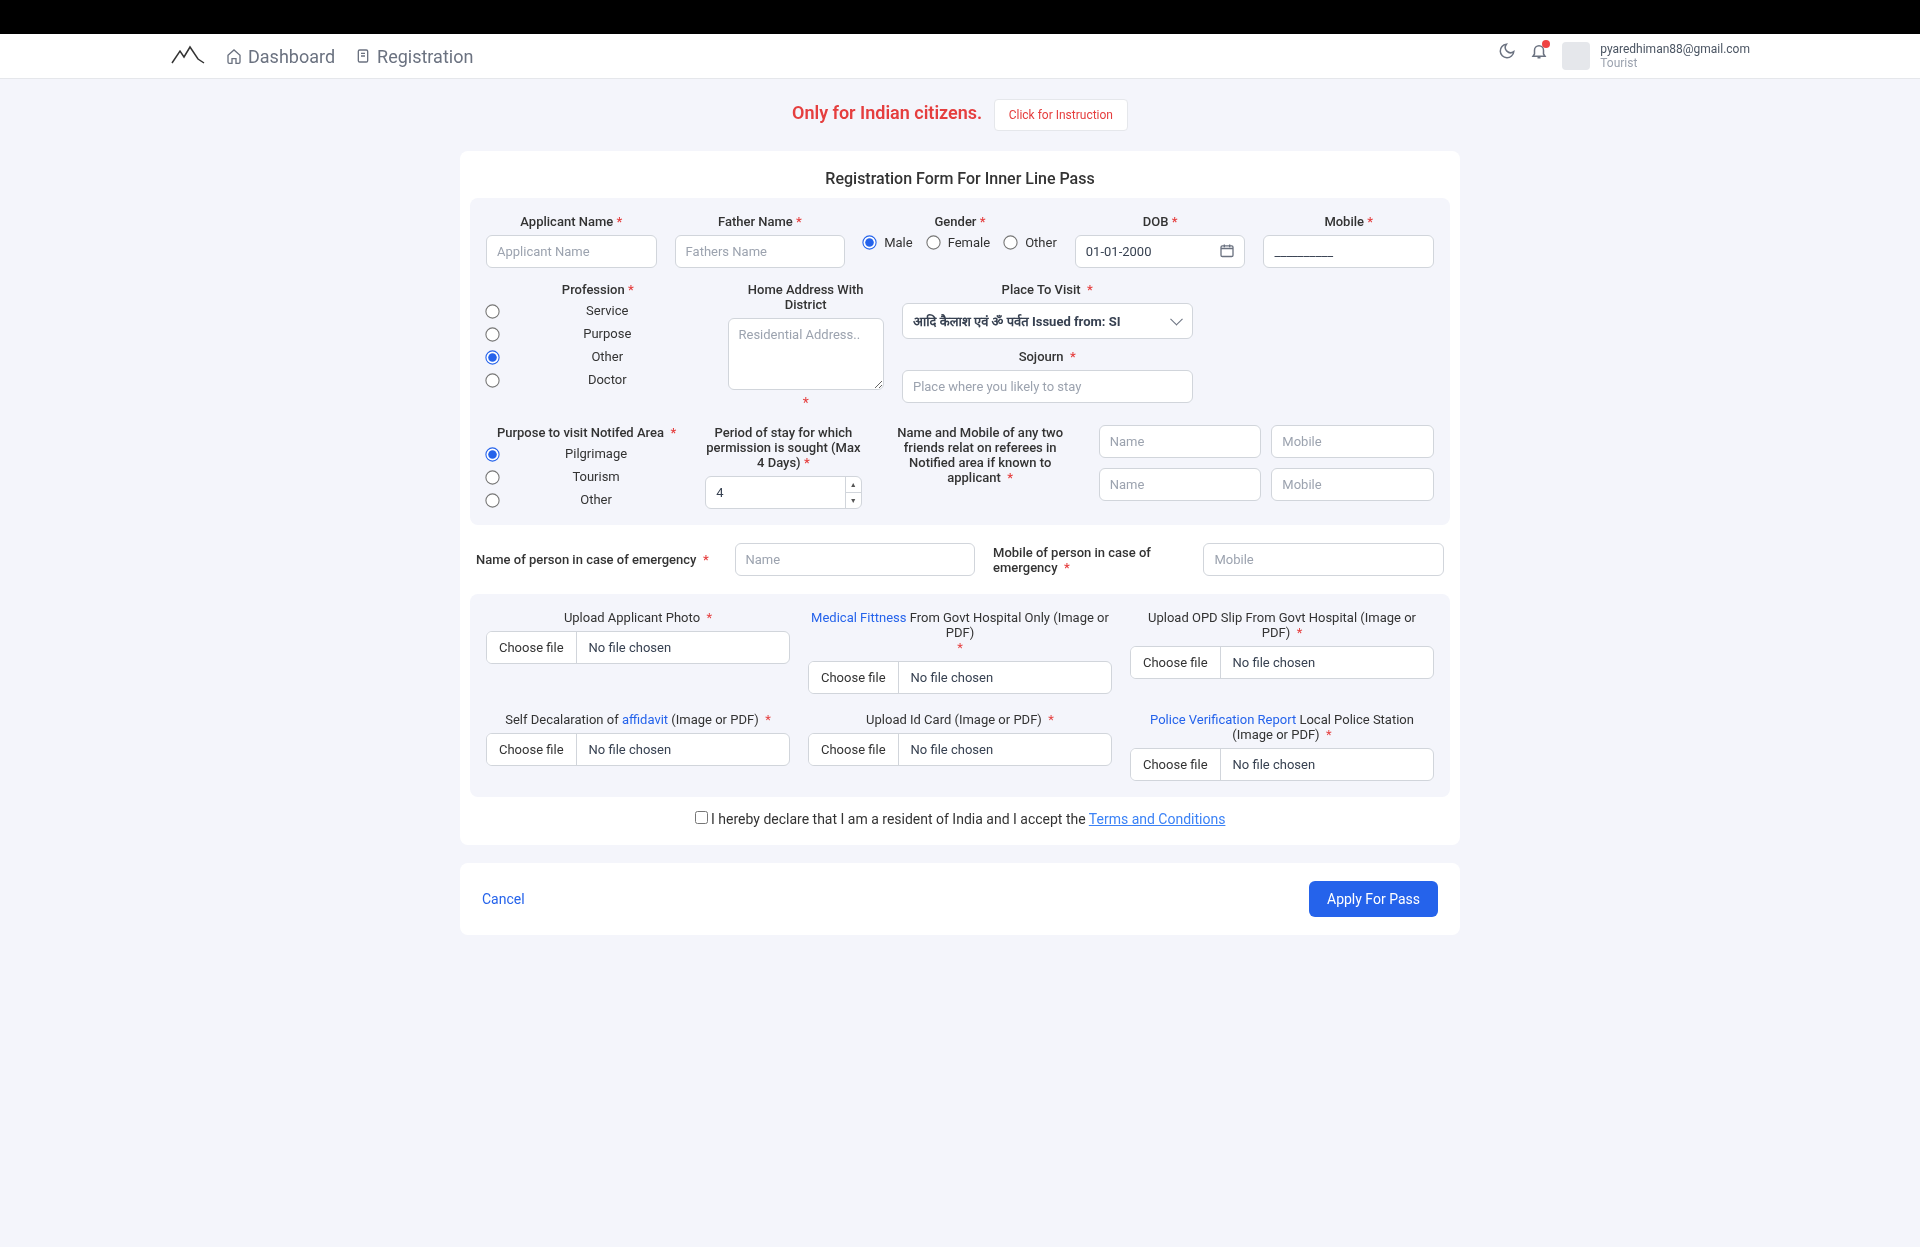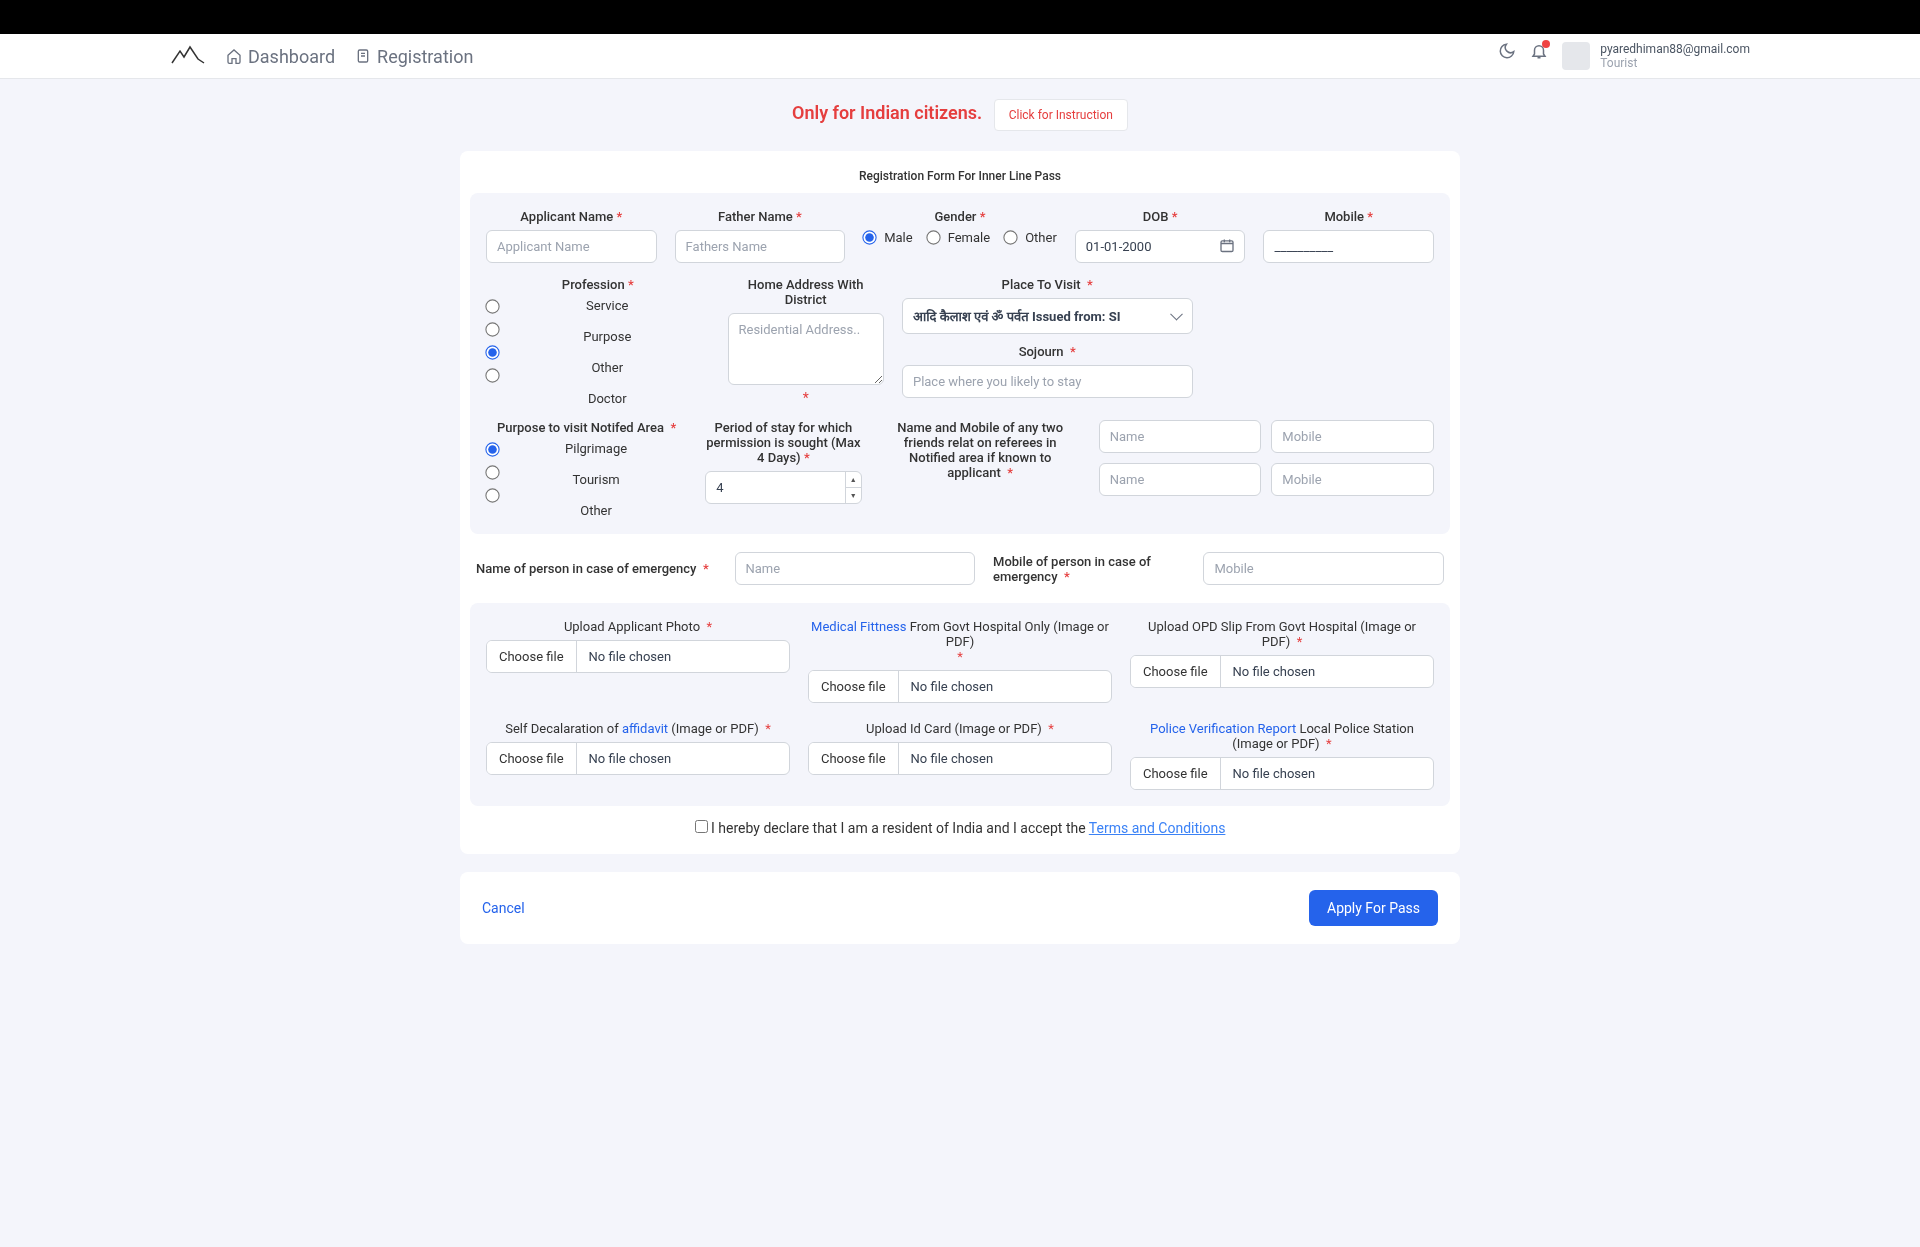--- a/index.html
+++ b/index.html
@@ -16,21 +16,21 @@
 .avatar { width: 28px; height: 28px; background: #e5e7eb; border-radius: 4px; }
 .user-email { font-size: 12px; color: #4b5563; }
 .user-role { font-size: 12px; color: #9ca3af; }
 
 .page-container { max-width: 1000px; margin: 0 auto; padding: 20px 0 40px; }
 .banner { text-align: center; margin-bottom: 20px; }
 .banner-text { color: #e53e3e; font-weight: 600; font-size: 18px; display: inline-block; margin-right: 8px; }
 .banner-btn { display: inline-block; border: 1px solid #e5e7eb; background: #fff; color: #e53e3e; padding: 8px 14px; border-radius: 4px; font-size: 12px; cursor: pointer; }
 
 .card { background: #fff; border-radius: 8px; padding: 18px 0; margin-bottom: 18px; }
-.card-title { text-align: center; font-size: 12px; font-weight: 500; margin-bottom: 10px; }
+.card-title { text-align: center; font-size: 16px; font-weight: 500; margin-bottom: 10px; }
 .form-section { background: #f4f5fb; margin: 0 10px; border-radius: 8px; padding: 16px; }
 .form-grid { display: grid; gap: 14px 18px; }
 .row-5 { grid-template-columns: repeat(5, 1fr); }
 .row-emergency { grid-template-columns: 1fr 1fr 0.8fr 1fr; align-items: center; }
 .label { font-size: 13px; font-weight: 500; text-align: center; margin-bottom: 6px; }
 .req { color: #e53e3e; }
 .input, .textarea, .select, .number-input { width: 100%; border: 1px solid #d1d5db; background: #fff; border-radius: 6px; padding: 8px 10px; font-size: 13px; color: #374151; }
 .input::placeholder, .textarea::placeholder { color: #9ca3af; }
 .textarea { resize: both; height: 72px; }
 .date-wrap { position: relative; }
@@ -48,21 +48,21 @@
 .upload-grid { display: grid; grid-template-columns: repeat(3,1fr); gap: 18px 18px; }
 .upload-label { font-size: 13px; text-align: center; margin-bottom: 6px; }
 .link { color: #2563eb; cursor: pointer; }
 .declare-row { text-align: center; padding: 14px 10px 0; font-size: 14px; }
 .declare-row a { color: #3b82f6; text-decoration: underline; }
 .footer-bar { background: #fff; border-radius: 8px; padding: 18px 22px; display: flex; justify-content: space-between; align-items: center; }
 .cancel-link { color: #2563eb; cursor: pointer; font-size: 14px; }
 .apply-btn { background: #2563eb; color: #fff; border: none; padding: 10px 18px; border-radius: 6px; font-size: 14px; cursor: pointer; }
 .profession-col { display:flex; gap:6px; align-items:flex-start; }
 .profession-radios { display:flex; flex-direction:column; gap:10px; padding-top:2px; }
-.profession-labels { display:flex; flex-direction:column; gap:16px; text-align:center; flex:1; font-size:13px; }
+.profession-labels { display:flex; flex-direction:column; gap:8px; text-align:center; flex:1; font-size:13px; }
 .number-wrap { position: relative; }
 .spinner { position:absolute; right:1px; top:1px; bottom:1px; width:16px; display:flex; flex-direction:column; border-left:1px solid #d1d5db; }
 .spinner div { flex:1; display:flex; align-items:center; justify-content:center; font-size:7px; color:#555; cursor:pointer; }
 .spinner div:first-child { border-bottom:1px solid #d1d5db; }
 .mid-row { display:grid; grid-template-columns:0.9fr 0.7fr 0.9fr 1.5fr; gap:18px; margin-top:14px; align-items:flex-start; }
 .ref-inputs { display:grid; grid-template-columns:1fr 1fr; gap:10px; }
 .idmark-textarea { height:38px; resize:both; }
 </style>
 </head>
 <body>

